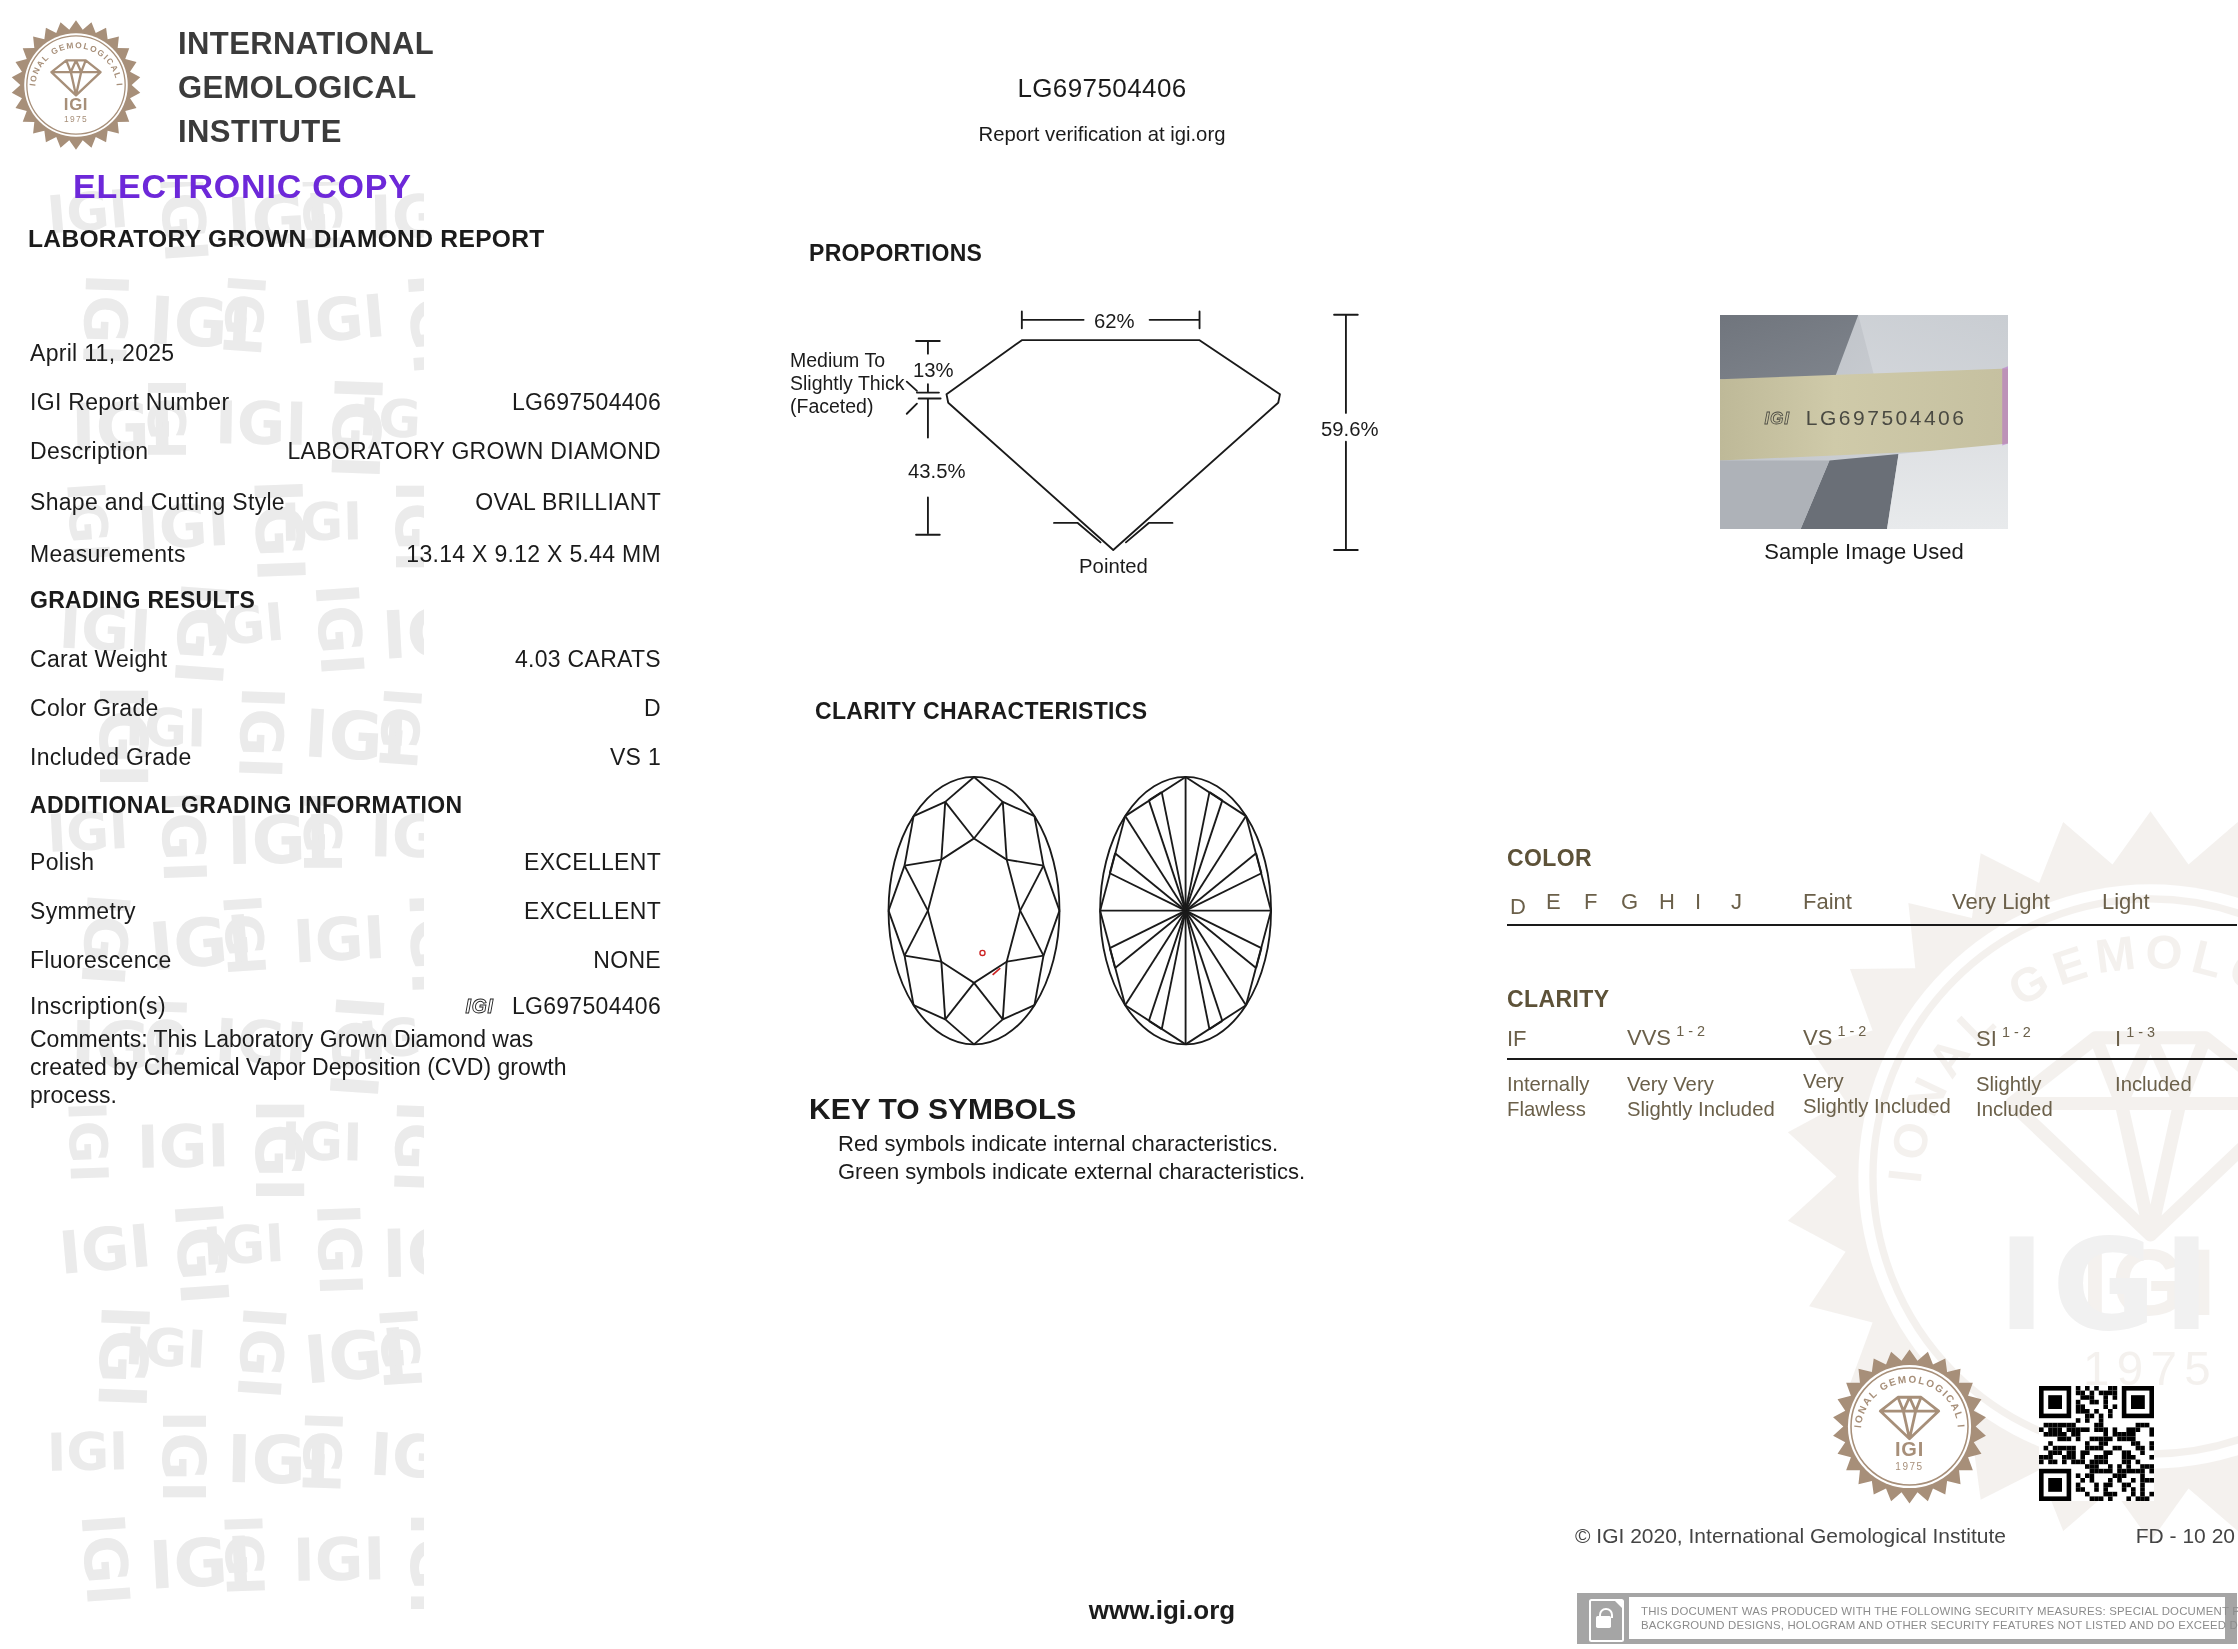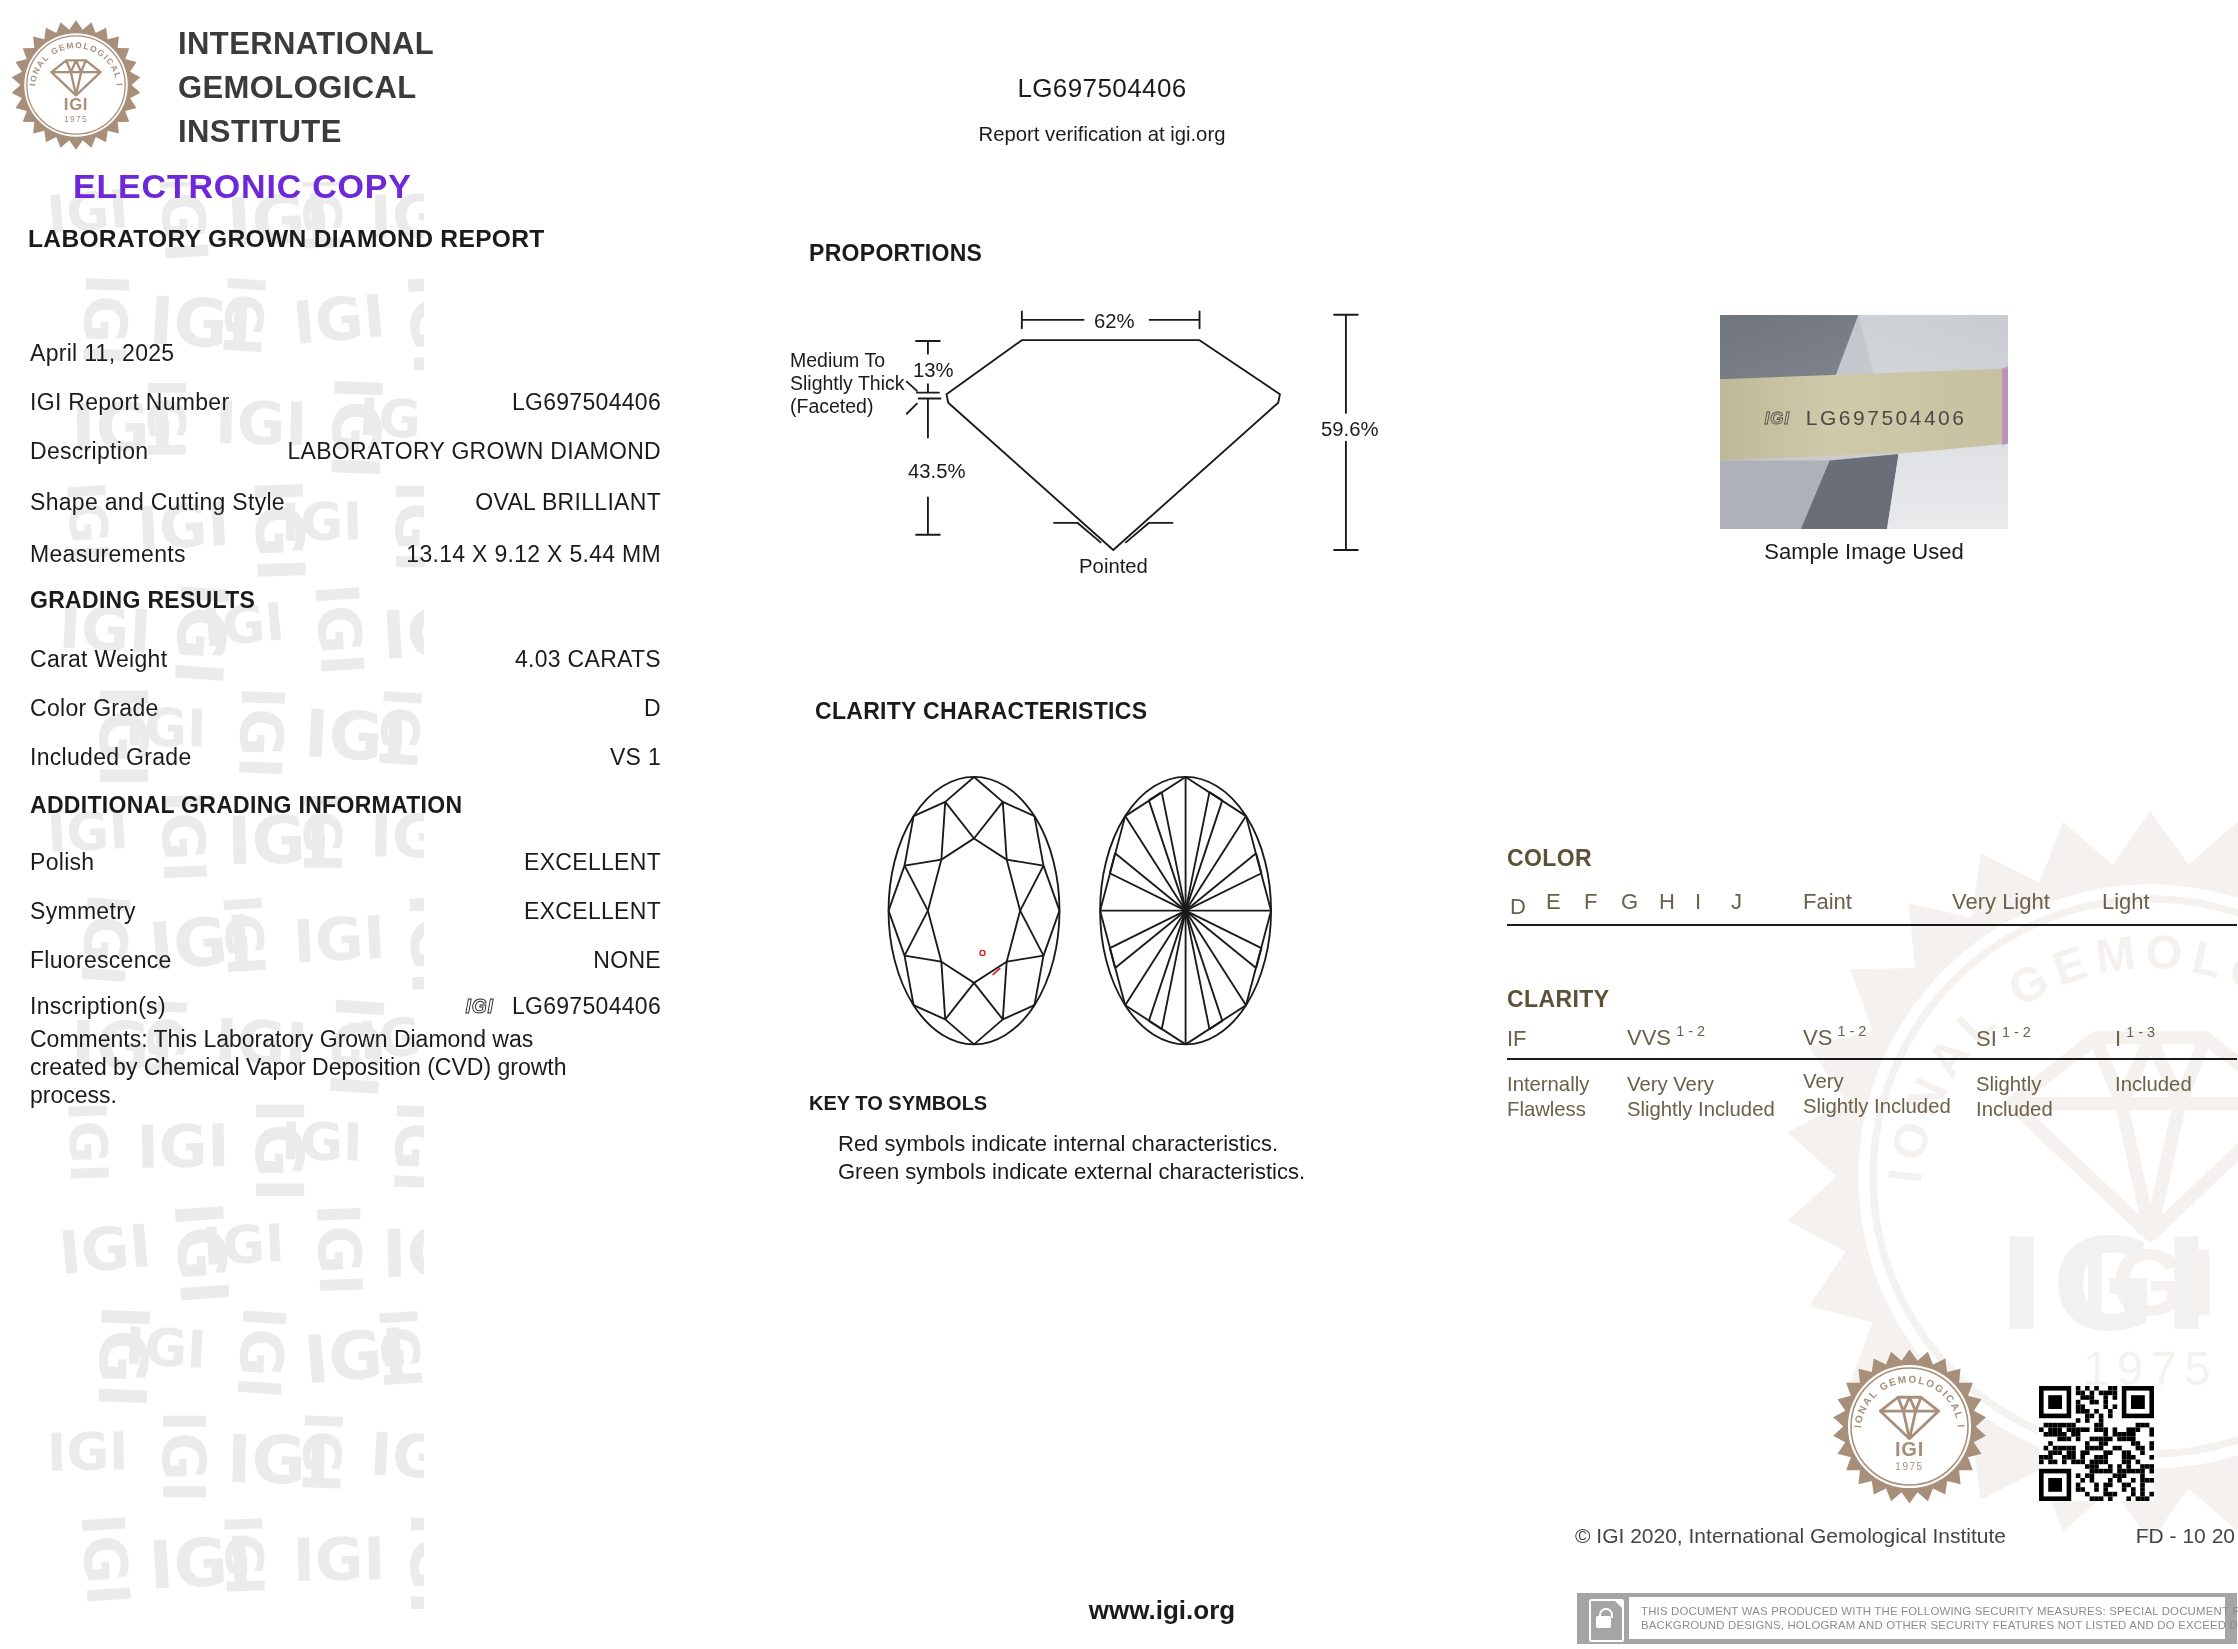--- a/index.html
+++ b/index.html
@@ -337,21 +337,21 @@
         <line x1="380.0" y1="185.0" x2="296.7" y2="117.2"></line>
         <line x1="290.4" y1="140.8" x2="296.7" y2="117.2"></line>
         <line x1="380.0" y1="185.0" x2="336.6" y2="54.7"></line>
         <line x1="380.0" y1="185.0" x2="351.8" y2="44.9"></line>
         <line x1="336.6" y1="54.7" x2="351.8" y2="44.9"></line>
       </g>
       <circle cx="140" cy="235" r="3" fill="none" stroke="#cc2222" stroke-width="1.6"></circle>
       <line x1="152" y1="261" x2="161" y2="253" stroke="#cc2222" stroke-width="2"></line>
     </svg>
 
-  <div class="abs b" style="left:809px;top:1092px;font-size:20px;z-index:2;">KEY TO SYMBOLS</div>
+  <div class="abs b" style="left:809px;top:1092px;font-size:30px;z-index:2;">KEY TO SYMBOLS</div>
   <div class="abs" style="left:838px;top:1130px;font-size:22px;line-height:28px;z-index:2;">
     <div>Red symbols indicate internal characteristics.</div>
     <div>Green symbols indicate external characteristics.</div>
   </div>
 
   <div id="sample-img">
     <div class="facet" style="background:linear-gradient(160deg,#70757d,#9aa0a8);clip-path:polygon(0 0,48% 0,38% 36%,0 30%);"></div>
     <div class="facet" style="background:linear-gradient(200deg,#c9cdd2,#e2e4e8);clip-path:polygon(48% 0,100% 0,100% 26%,55% 36%);"></div>
     <div class="facet" style="background:linear-gradient(90deg,#beb998,#cfcaa9 40%,#c5c0a0);clip-path:polygon(0 30%,100% 25%,100% 62%,0 68%);"></div>
     <div class="facet" style="background:#6a6f77;clip-path:polygon(38% 68%,62% 65%,58% 100%,28% 100%);"></div>

